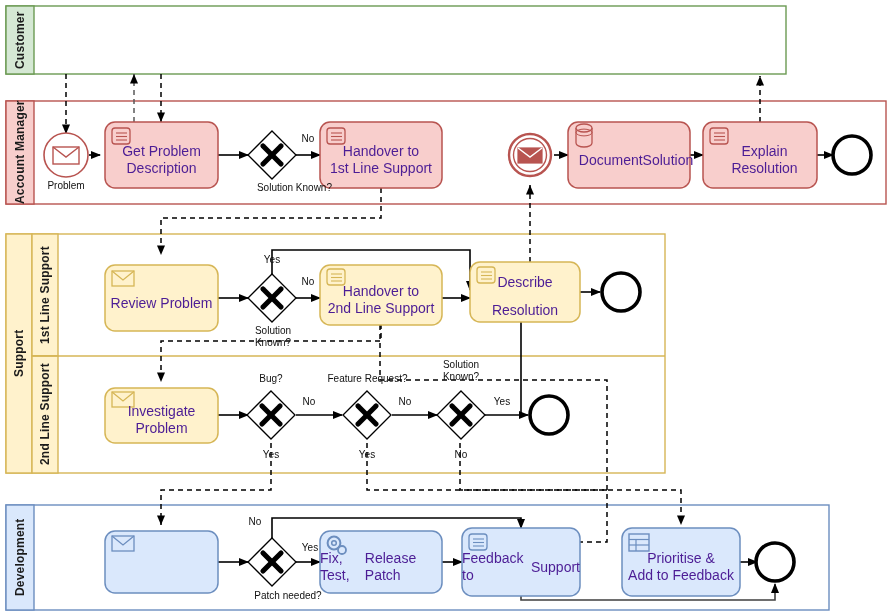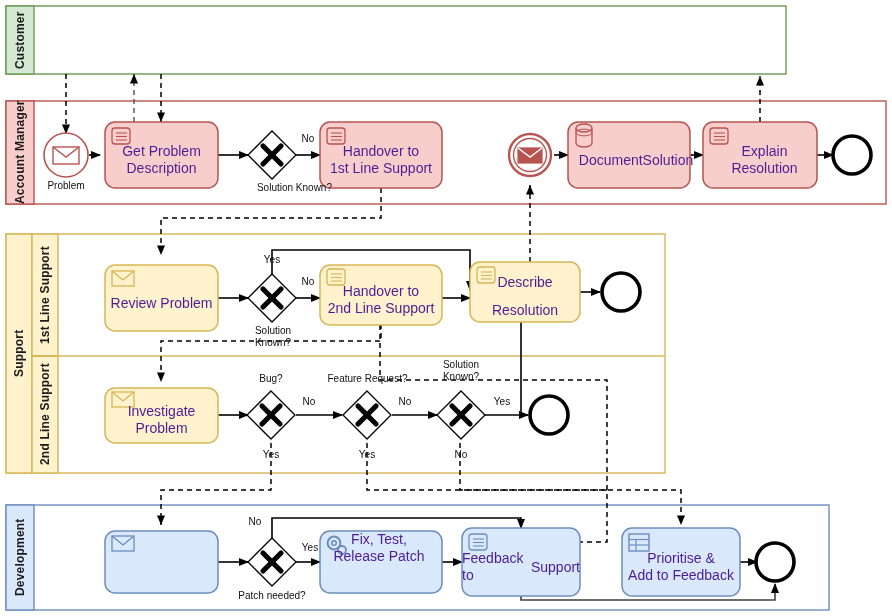--- a/index.html
+++ b/index.html
@@ -439,25 +439,25 @@
 
 
   <div class="edge-label" style="left:240px;top:516px;width:30px;">
     <span>No</span>
   </div>
 
   <div class="edge-label" style="left:295px;top:542px;width:30px;">
     <span>Yes</span>
   </div>
 
-  <div class="edge-label" style="left:212px;top:590px;width:120px;">
+  <div class="edge-label" style="left:228px;top:590px;width:120px;">
     <span>Patch needed?</span>
   </div>
 
-  <div class="node-label" style="left:320px;top:522px;width:118px;height:52px;flex-direction:column;">
+  <div class="node-label" style="left:320px;top:541px;width:118px;height:52px;flex-direction:row;">
     <span>Fix, Test,</span>
     <span>Release Patch</span>
   </div>
 
   <div class="node-label" style="left:462px;top:538px;width:118px;height:58px;">
     <span>Feedback to</span>
     <span>Support</span>
   </div>
 
   <div class="node-label" style="left:622px;top:538px;width:118px;height:58px;flex-direction:column;">

